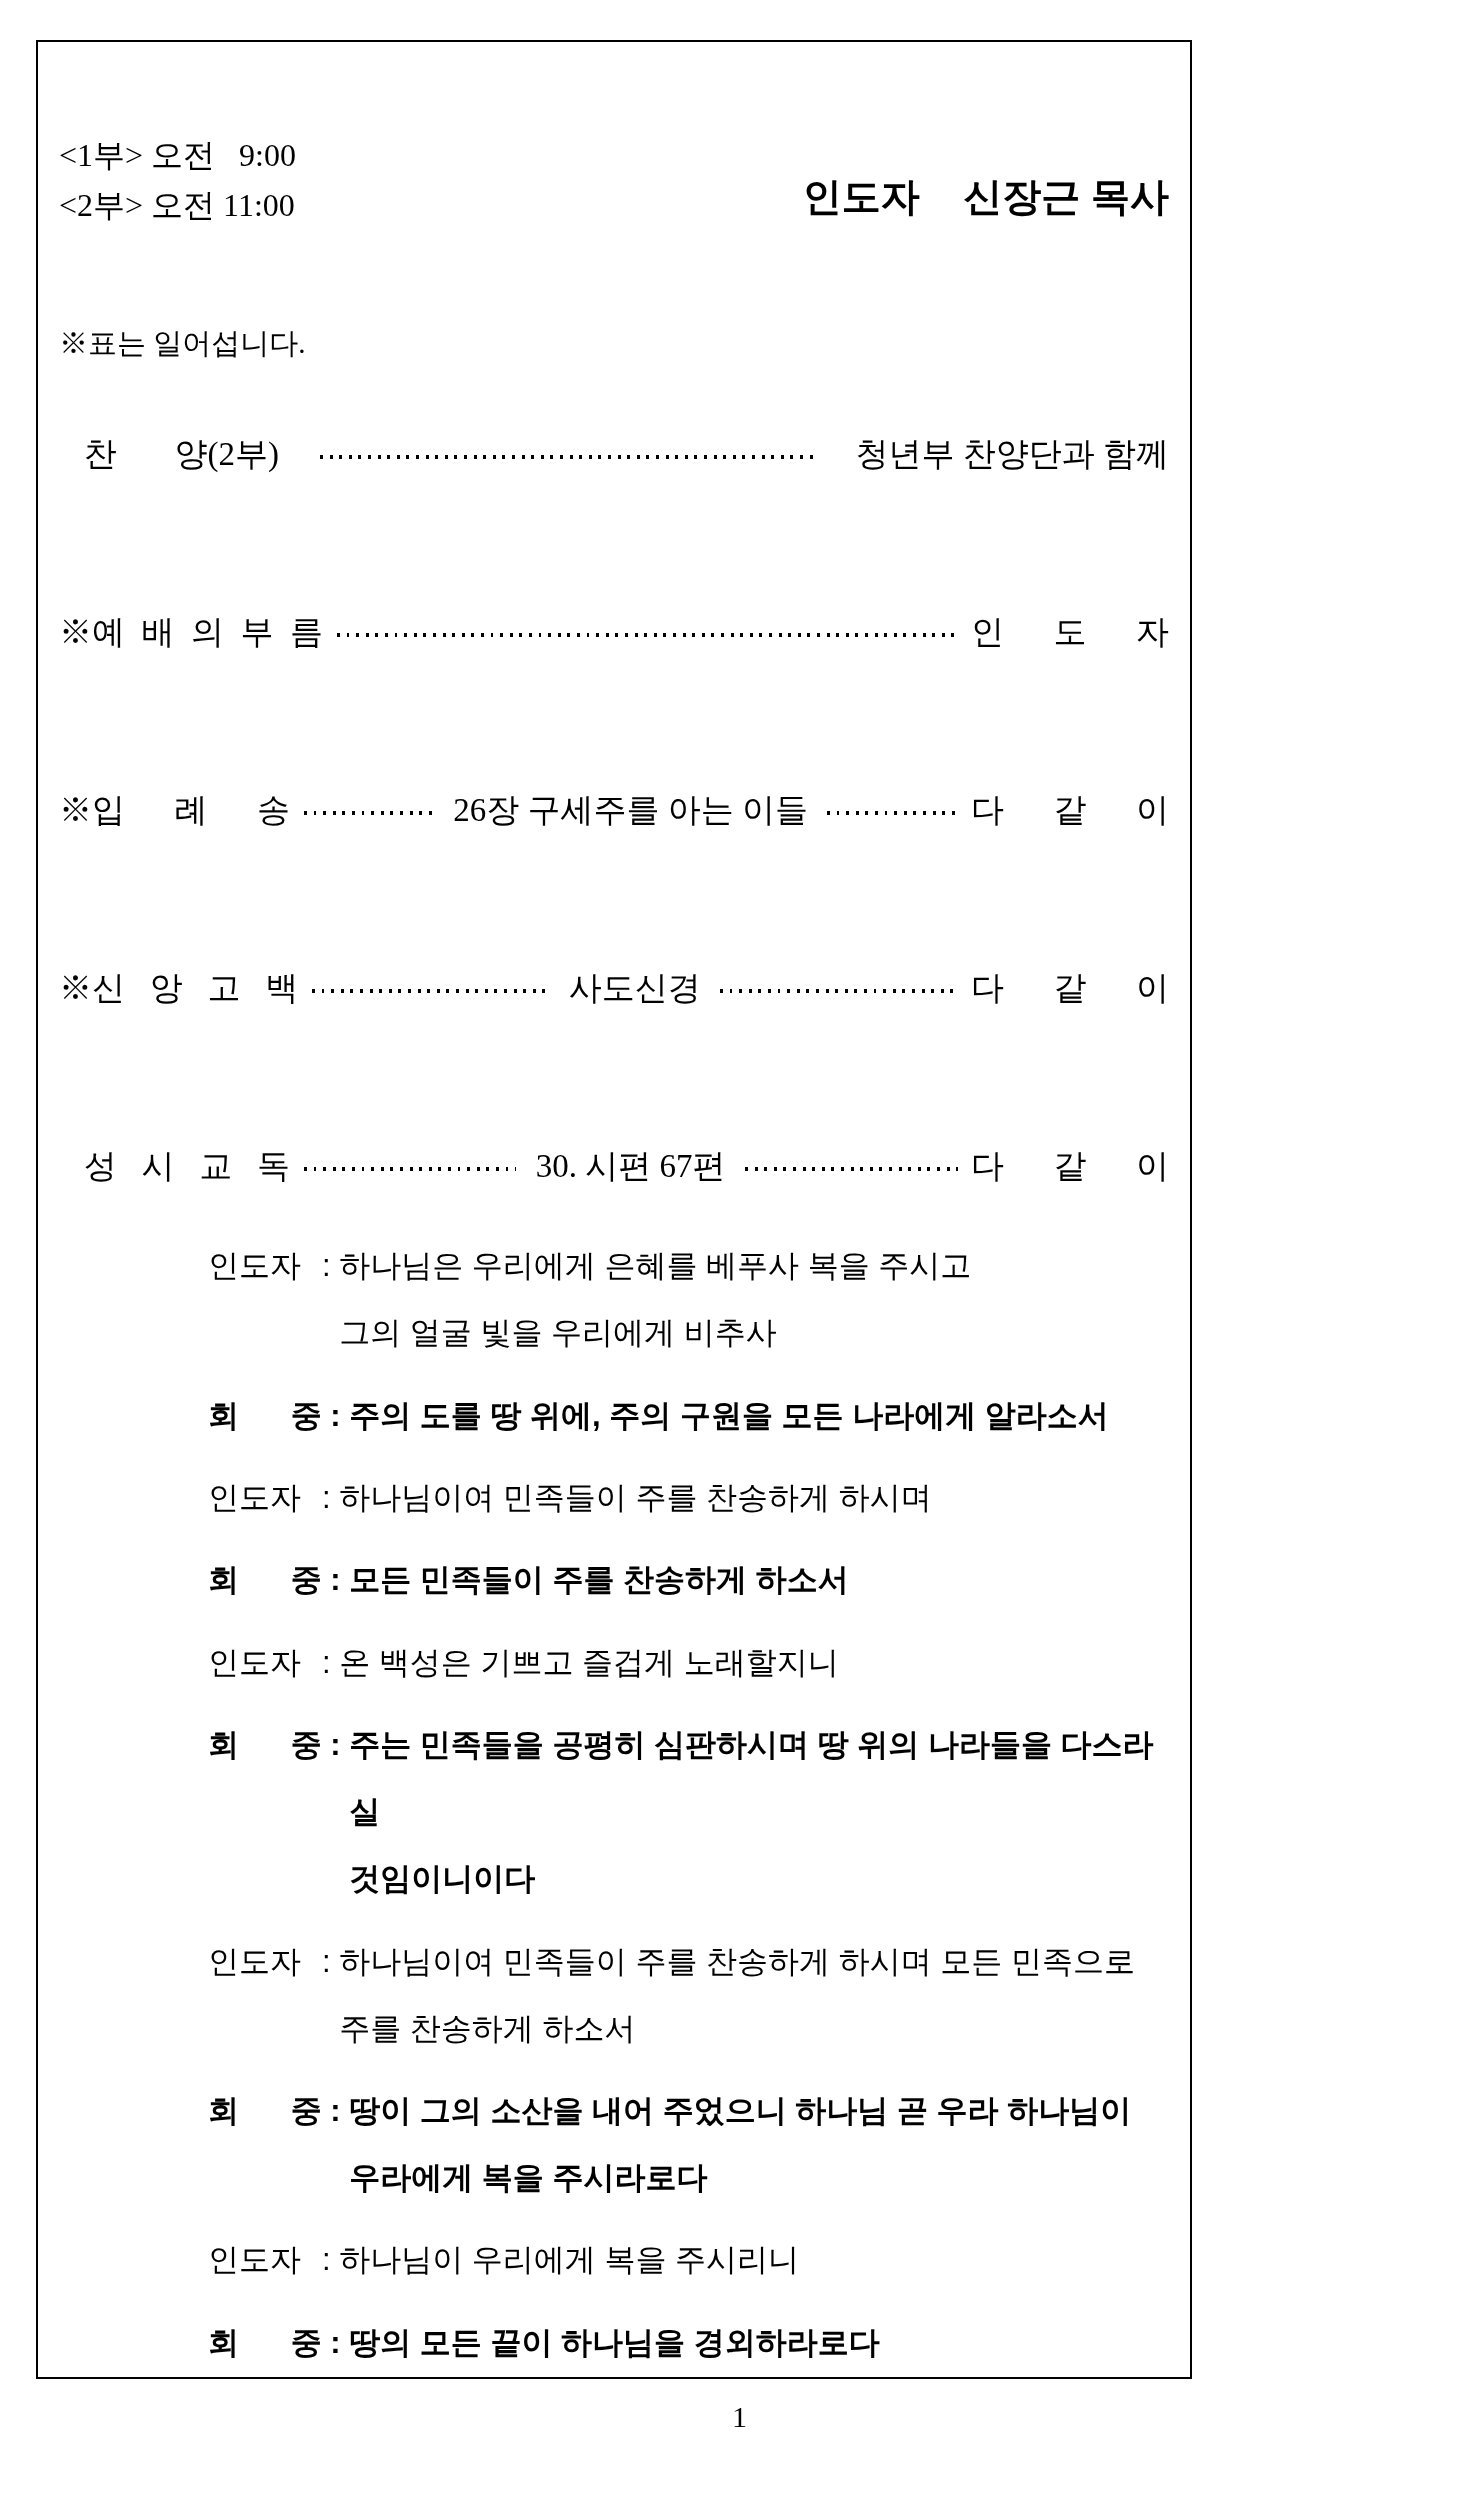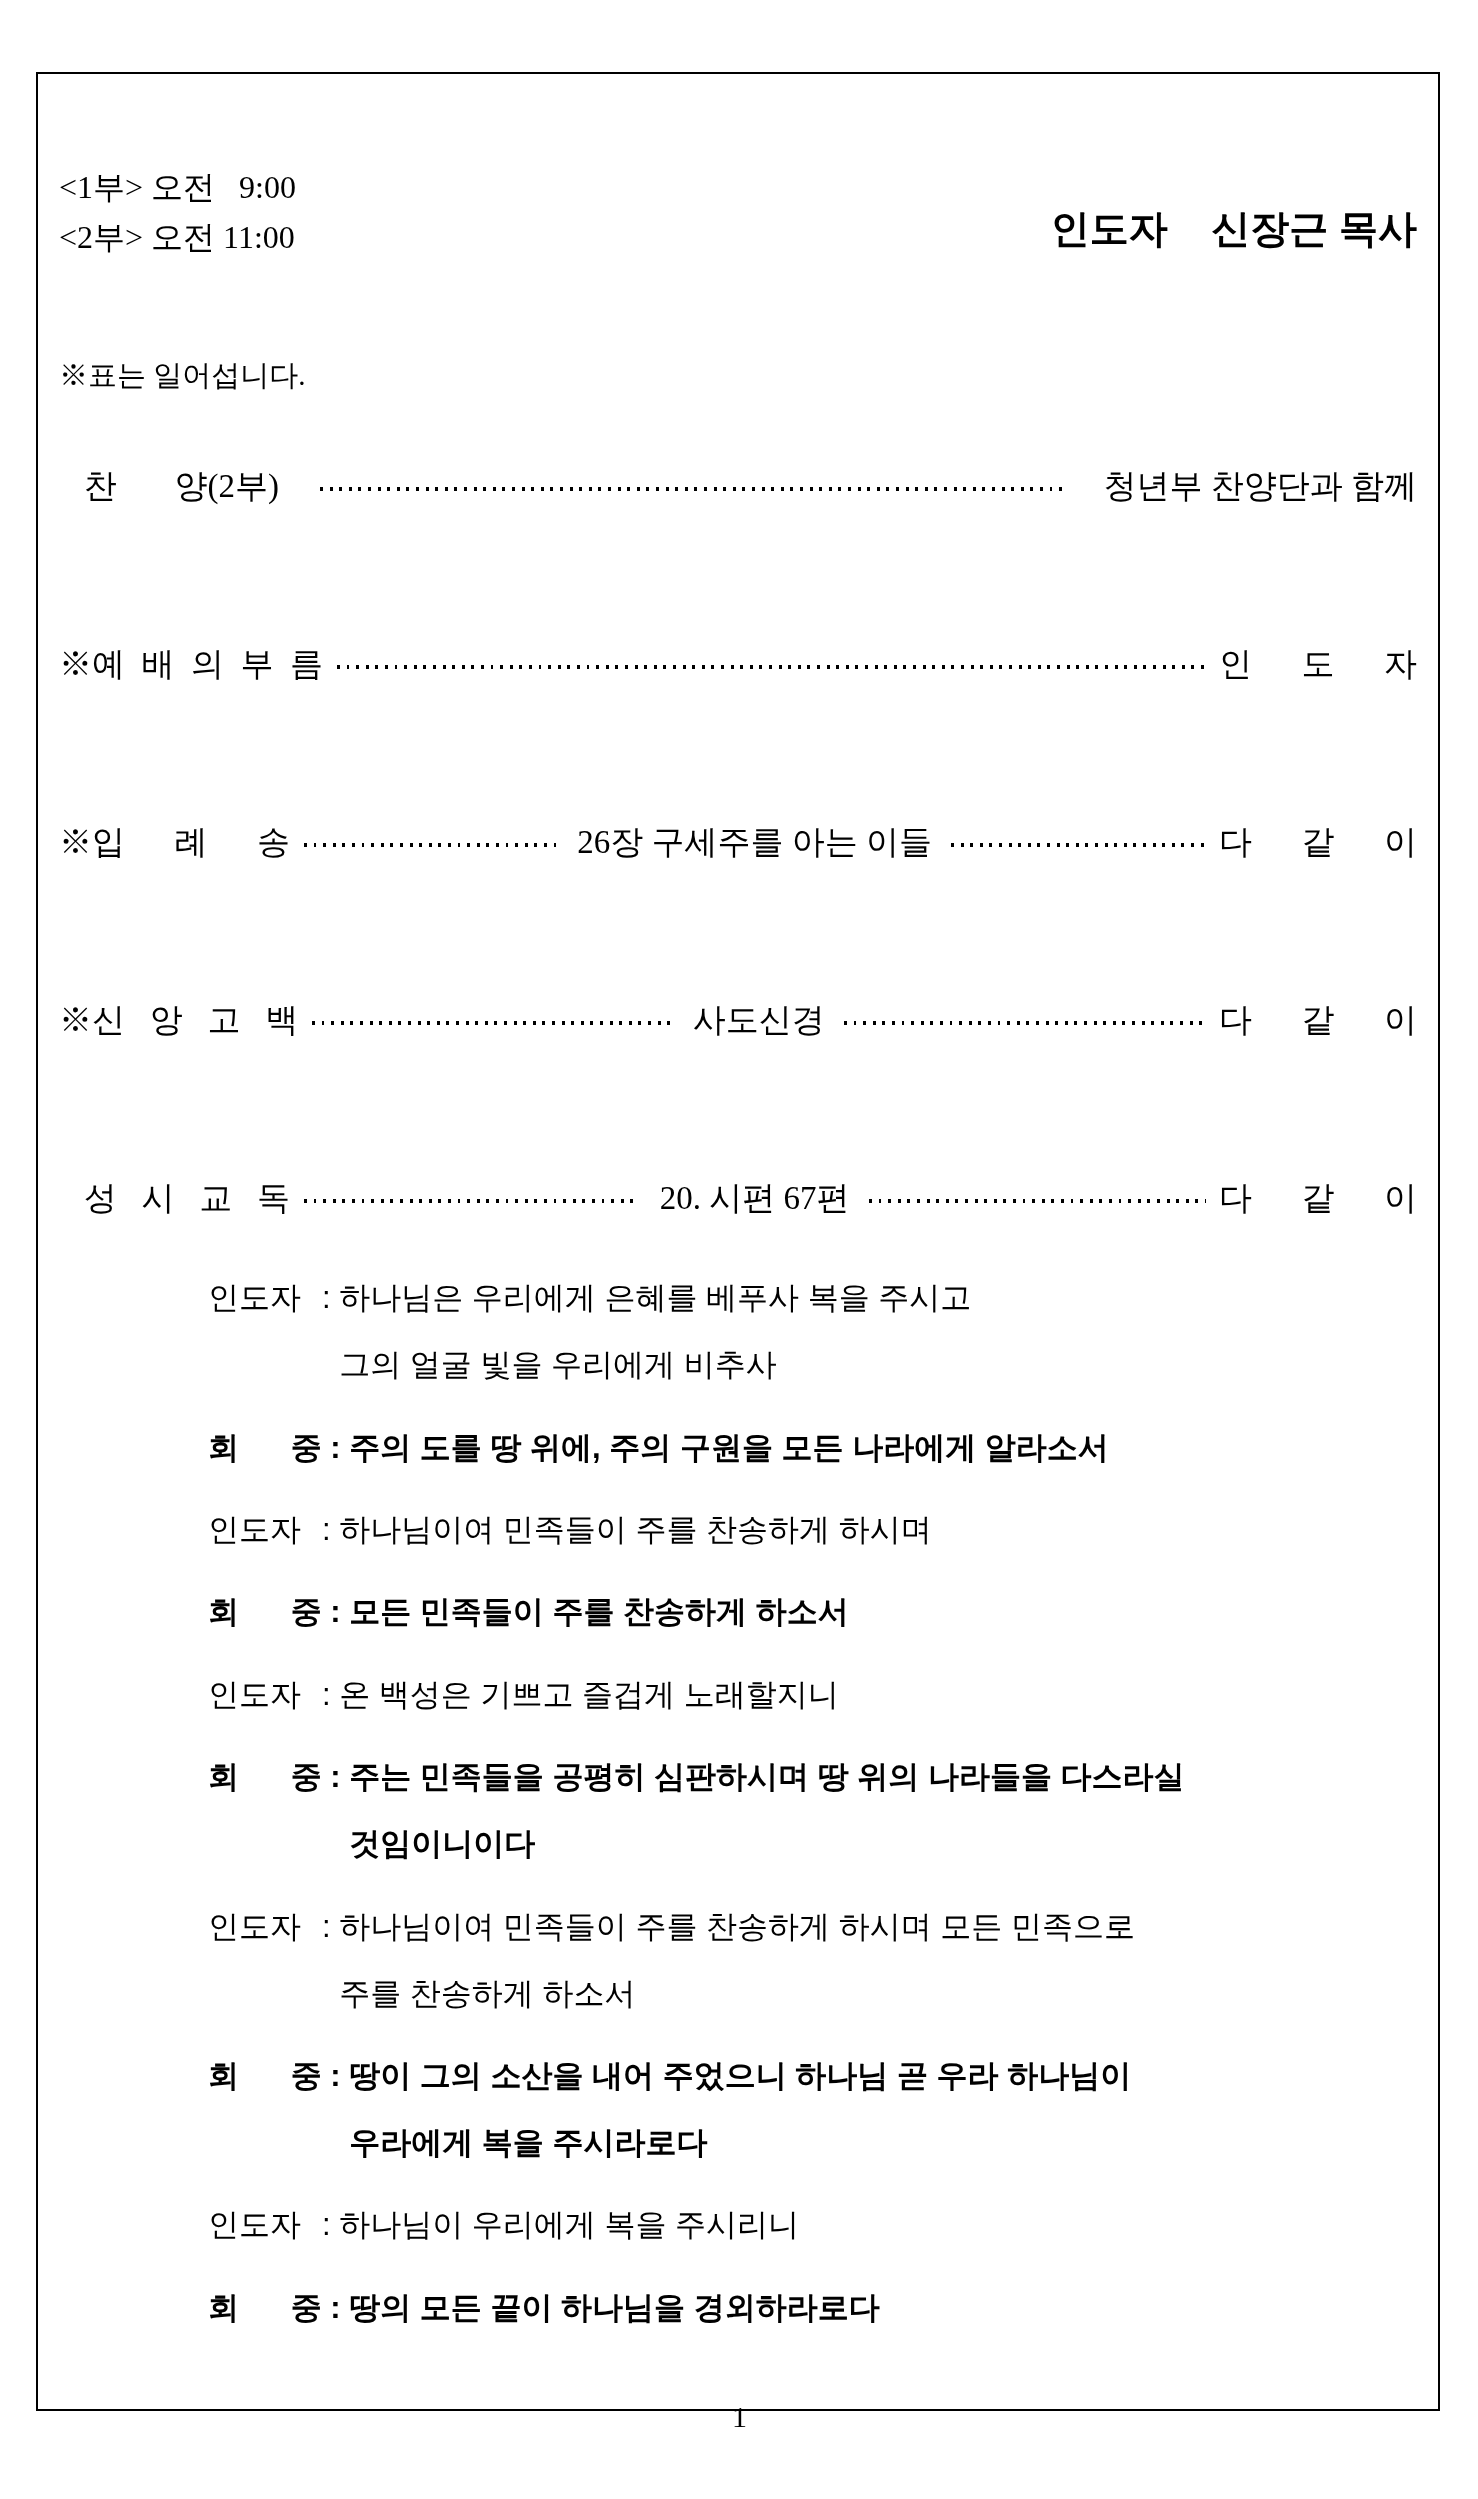--- a/index.html
+++ b/index.html
@@ -1,20 +1,20 @@
 <!DOCTYPE html>
 <html><head>
 <meta charset="utf-8">
 <style>
   * { margin:0; padding:0; box-sizing:border-box; }
   html,body { width:1479px; height:2500px; background:#fff; color:#000; }
   body { position:relative; font-family:"Liberation Serif","DejaVu Serif",serif; }
   .frame {
-    position:absolute; left:36px; top:40px; width:1404px; height:2339px;
-    border:2.9px solid #000; background:#fff;margin-top:32px;
+    position:absolute; left:36px; top:40px; width:1156px; height:2339px;
+    border:2.9px solid #000; background:#fff;
   }
   .content { padding:0 21px; }
   .pre { white-space:pre; }
 
   
   .header { display:flex; justify-content:space-between; align-items:flex-start; margin-top:89px; }
   .header-left { font-size:32px; line-height:1.55; }
   .header-right {
     font-family:"Liberation Sans","DejaVu Sans",sans-serif;
     font-weight:bold; font-size:39px; margin-top:39px;
@@ -91,21 +91,21 @@
         <span class="order-label pre">※신   앙   고   백</span>
         <span class="leader"></span>
         <span class="order-center pre">사도신경</span>
         <span class="leader"></span>
         <span class="order-right pre">다      같      이</span>
       </div>
 
       <div class="order-row">
         <span class="order-label pre">   성   시   교   독</span>
         <span class="leader"></span>
-        <span class="order-center pre">20. 시편 67편</span>
+        <span class="order-center pre">30. 시편 67편</span>
         <span class="leader"></span>
         <span class="order-right pre">다      같      이</span>
       </div>
 
     </div>
 
     <div class="reading">
 
       <div class="reading-row">
         <span class="speaker">인도자 </span>

